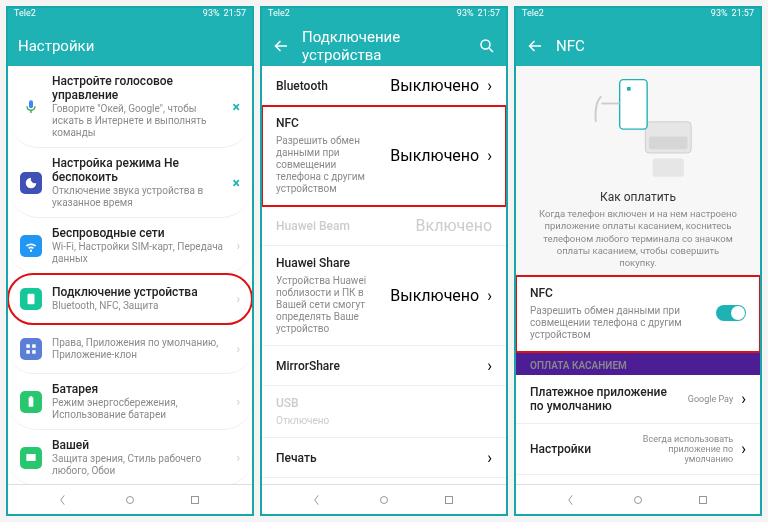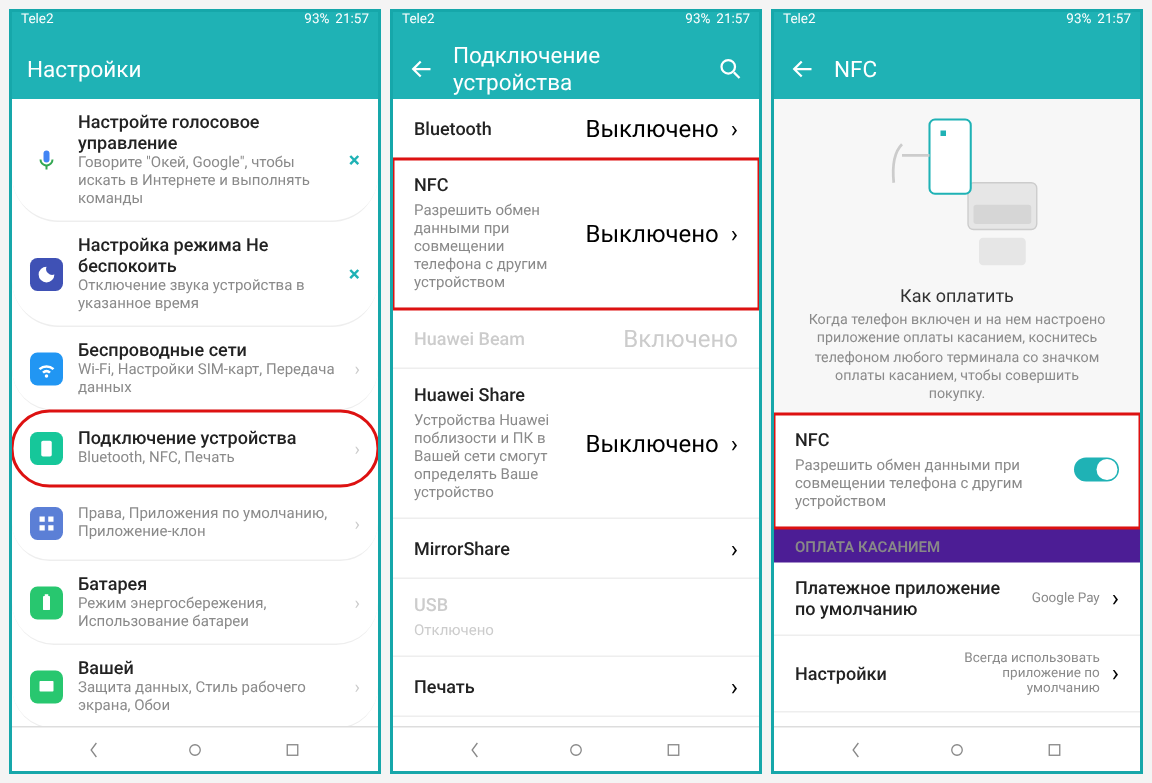--- a/index.html
+++ b/index.html
@@ -94,21 +94,21 @@
           <span class="chev">›</span>
         </div>
         <div class="item highlight">
           <div class="icon" style="background:#16c79a">
             <svg viewBox="0 0 24 24" width="14" height="14">
               <rect x="6" y="3" width="12" height="18" rx="2" fill="#fff"></rect>
             </svg>
           </div>
           <div class="txt">
             <div class="title1">Подключение устройства</div>
-            <div class="sub">Bluetooth, NFC, Печать</div>
+            <div class="sub">Bluetooth, NFC, Защита</div>
           </div>
           <span class="chev">›</span>
         </div>
         <div class="item">
           <div class="icon" style="background:#5b7fd6">
             <svg viewBox="0 0 24 24" width="14" height="14">
               <rect x="4" y="4" width="6" height="6" fill="#fff"></rect>
               <rect x="14" y="4" width="6" height="6" fill="#fff"></rect>
               <rect x="4" y="14" width="6" height="6" fill="#fff"></rect>
               <rect x="14" y="14" width="6" height="6" fill="#fff"></rect>
@@ -133,21 +133,21 @@
           <span class="chev">›</span>
         </div>
         <div class="item">
           <div class="icon" style="background:#28c76f">
             <svg viewBox="0 0 24 24" width="14" height="14">
               <rect x="4" y="5" width="16" height="12" rx="1" fill="#fff"></rect>
             </svg>
           </div>
           <div class="txt">
             <div class="title1">Вашей</div>
-            <div class="sub">Защита данных, Стиль рабочего экрана, Обои</div>
+            <div class="sub">Защита зрения, Стиль рабочего любого, Обои</div>
           </div>
           <span class="chev">›</span>
         </div>
       </div>
   <div class="navbar">
     <svg viewBox="0 0 24 24">
           <path d="M9 4 L3 12 L9 20"></path>
         </svg>
     <svg viewBox="0 0 24 24">
           <circle cx="12" cy="12" r="6"></circle>

